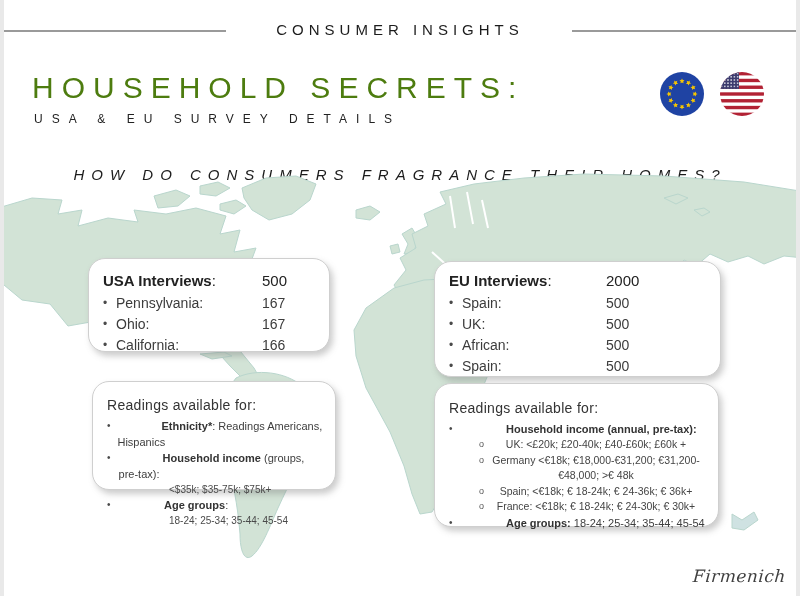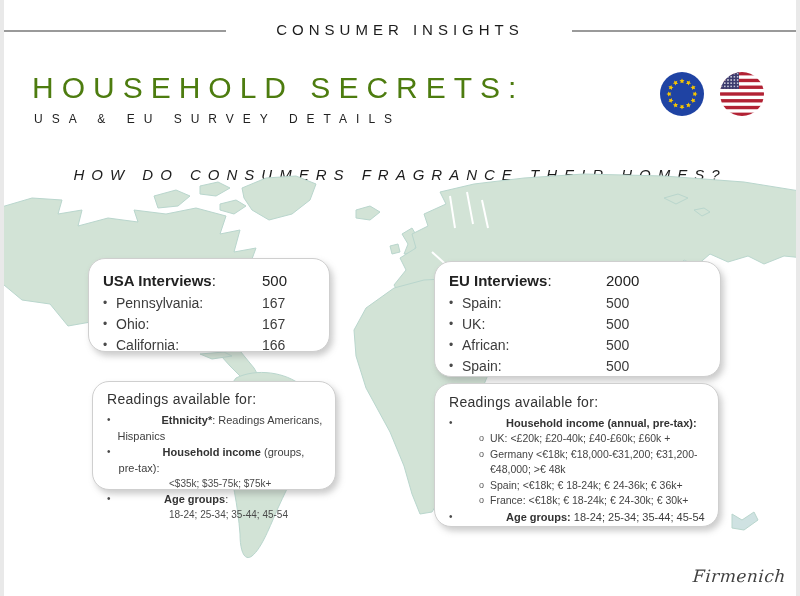--- a/index.html
+++ b/index.html
@@ -47,28 +47,28 @@
   .card-usa-read { left:88px;  top:381px; width:244px; height:109px; padding:7px 12px; }
   .card-eu-read  { left:430px; top:383px; width:285px; height:144px; padding:8px 12px; }
   .crow { display:flex; align-items:center; height:21px; font-size:14px; color:#3c3c3c; }
   .crow.trow { height:23px; font-size:15px; color:#222; }
   .crow .cbullet { width:13px; font-size:12px; color:#4a4a4a; }
   .crow .cval { margin-left:auto; }
   .card-usa-int .cval { width:53px; }
   .card-eu-int  .cval { width:100px; }
   .ctitle b { font-weight:bold; color:#222; }
   
-  .read-title { font-size:14px; color:#333; margin:2px 0 5px 2px; letter-spacing:0.3px; }
+  .read-title { font-size:14px; color:#333; margin:8px 0 5px 2px; letter-spacing:0.3px; }
   .ritem { display:flex; font-size:11px; color:#3e3e3e; line-height:16px; }
   .ritem .b { width:13px; font-size:10px; padding-left:2px; color:#4a4a4a; }
   .ritem b { font-weight:bold; color:#333;padding-left:44px; }
   .rsub { font-size:10px; color:#4a4a4a; padding-left:64px; line-height:15px; }
   .esub { display:flex; font-size:10.5px; color:#444; line-height:15.5px; }
   .esub .o { width:17px; text-align:center; font-size:9px; color:#555; padding-left:26px; box-sizing:content-box; }
-  .esub .st { width:212px; }
+  .esub .st { width:212px;text-align:center; }
   
   .logo {
     position:absolute; right:10px; bottom:10px;
     font-family:"DejaVu Serif", serif; font-style:italic;
     font-size:17px; color:#3f3f3f; letter-spacing:0.5px;
     transform:skewX(-4deg);
   }
 </style>
 </head>
 <body>

